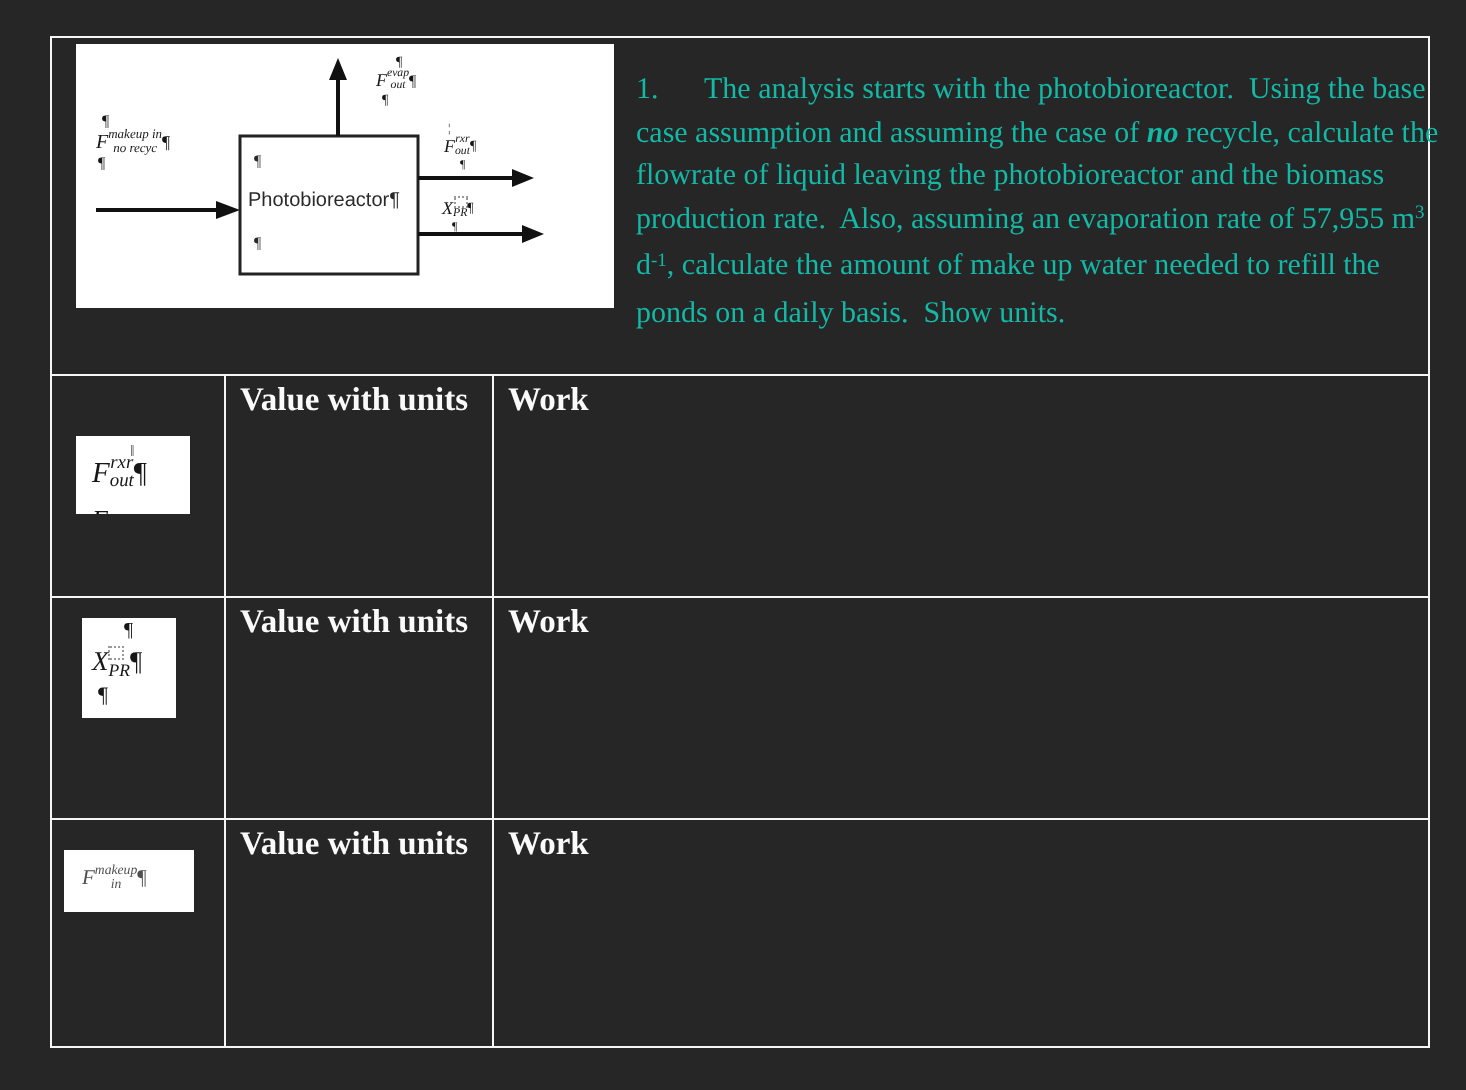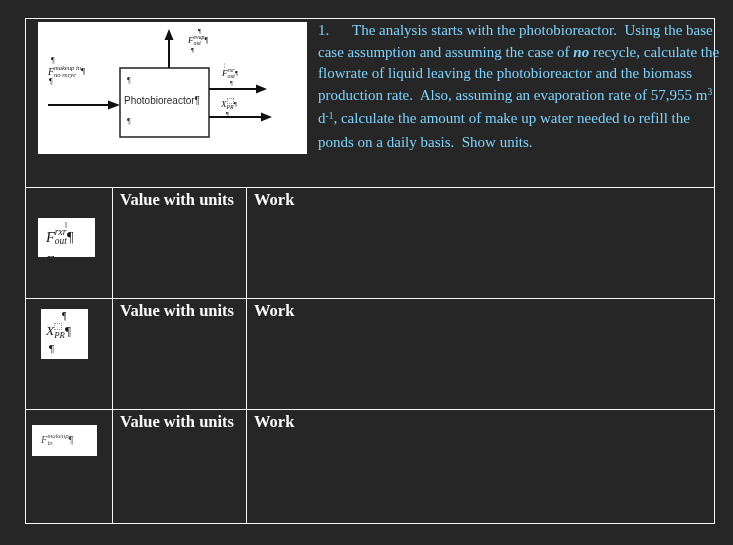--- a/index.html
+++ b/index.html
@@ -24,37 +24,37 @@
   tr.row-3{height:114px;}
   td.cell-top{position:relative;}
   td.cell-sym{position:relative;}
   td.cell-ans{padding:1px 0 0 7px;margin-left:40px;}
   .hdr{
     font-weight:bold;font-size:16.5px;line-height:21px;color:#fafafa;
     font-family:"Liberation Serif","DejaVu Serif",serif;
   }
   
   .problem{
-    position:absolute;left:292px;top:1px;width:406px;
-    font-size:15px;line-height:21.5px;color:#7dd3fc;
+    position:absolute;left:292px;top:16px;width:406px;
+    font-size:15px;line-height:21.5px;color:#14b8a6;
     white-space:pre-wrap;
   }
   .seg-num{display:inline-block;width:34px;}
   .seg-plain{}
   .seg-bi{font-weight:bold;font-style:italic;}
   .seg-sup{font-size:9.5px;position:relative;top:-4.5px;}
   
   .diagram{
     position:absolute;left:12px;top:3px;width:269px;height:132px;
     background:#ffffff;color:#161616;
   }
   .diagram svg{position:absolute;left:0;top:0;}
   .dlabel{position:absolute;font-style:italic;line-height:1;}
   .mrow{display:inline-flex;align-items:center;white-space:nowrap;}
-  .mstack{display:inline-flex;flex-direction:column;line-height:1;text-align:left;}
+  .mstack{display:inline-flex;flex-direction:column;line-height:1;text-align:center;}
   .msup,.msub{font-size:65%;}
   .pil{font-style:normal;}
   .smallpil{font-size:7px;font-style:normal;display:block;}
   .dotbox{display:inline-block;width:6px;height:5px;border:1px dotted #9a9a9a;margin-bottom:1px;}
   .reactor-text{
     position:absolute;left:86px;top:73px;
     font-family:"Liberation Sans","DejaVu Sans",sans-serif;
     font-size:10px;color:#2a2a2a;font-style:normal;
   }
   .rpil{position:absolute;font-size:8px;color:#2a2a2a;}

